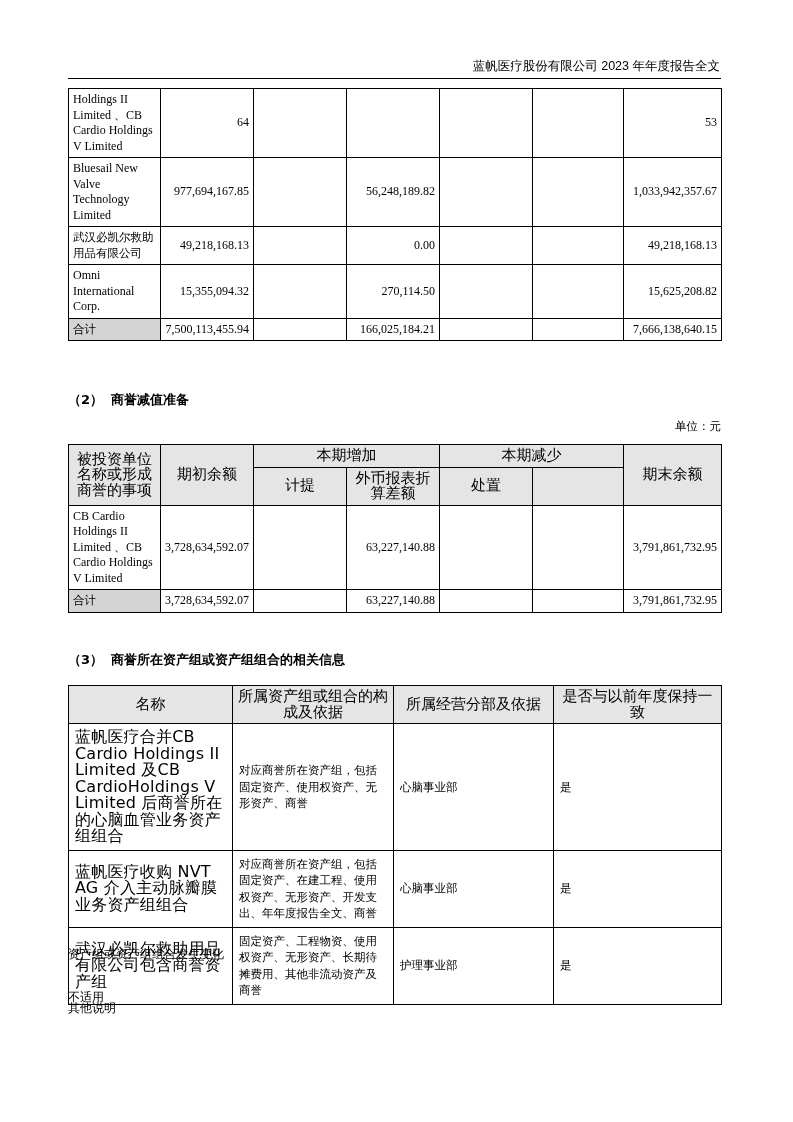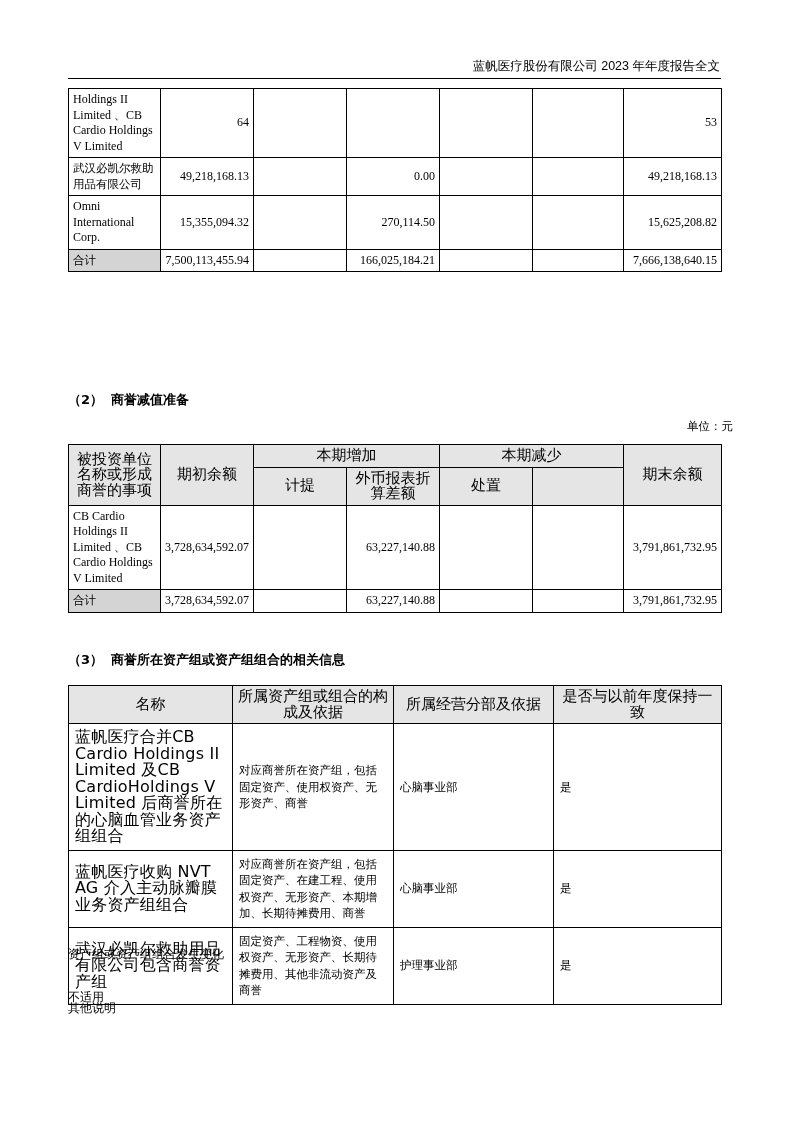--- a/index.html
+++ b/index.html
@@ -107,21 +107,21 @@
   }
   .sec-heading .idx {
     display: inline-block;
     margin-right: 8px;
   }
   #heading-2 { top: 391px; }
   #heading-3 { top: 651px; }
 
   .unit-note {
     position: absolute;
-    left: 80px;
+    left: 68px;
     width: 653px;
     text-align: right;
     font-family: "DejaVu Sans", sans-serif;
     font-size: 11.5px;
   }
   #unit-note-2 { top: 419px; }
 
   
   #table-goodwill-impairment {
     left: 68px;
@@ -183,20 +183,29 @@
     </colgroup>
     <tbody>
       <tr>
         <td class="latin">Holdings II Limited 、CB Cardio Holdings V Limited</td>
         <td class="num">64</td>
         <td class="num"></td>
         <td class="num"></td>
         <td class="num"></td>
         <td class="num"></td>
         <td class="num">53</td>
+      </tr>
+      <tr>
+        <td class="latin">Bluesail New Valve Technology Limited</td>
+        <td class="num">977,694,167.85</td>
+        <td class="num"></td>
+        <td class="num">56,248,189.82</td>
+        <td class="num"></td>
+        <td class="num"></td>
+        <td class="num">1,033,942,357.67</td>
       </tr>
       <tr>
         <td class="cn">武汉必凯尔救助用品有限公司</td>
         <td class="num">49,218,168.13</td>
         <td class="num"></td>
         <td class="num">0.00</td>
         <td class="num"></td>
         <td class="num"></td>
         <td class="num">49,218,168.13</td>
       </tr>
@@ -294,21 +303,21 @@
     </thead>
     <tbody>
       <tr>
         <td class="mono-cn">蓝帆医疗合并CB Cardio Holdings II Limited 及CB CardioHoldings V Limited 后商誉所在的心脑血管业务资产组组合</td>
         <td class="cell-center-cn">对应商誉所在资产组，包括固定资产、使用权资产、无形资产、商誉</td>
         <td class="cell-center-cn">心脑事业部</td>
         <td class="cell-center-cn">是</td>
       </tr>
       <tr>
         <td class="mono-cn">蓝帆医疗收购 NVT AG 介入主动脉瓣膜业务资产组组合</td>
-        <td class="cell-center-cn">对应商誉所在资产组，包括固定资产、在建工程、使用权资产、无形资产、本期增加、长期待摊费用、商誉</td>
+        <td class="cell-center-cn">对应商誉所在资产组，包括固定资产、在建工程、使用权资产、无形资产、开发支出、年年度报告全文、商誉</td>
         <td class="cell-center-cn">心脑事业部</td>
         <td class="cell-center-cn">是</td>
       </tr>
       <tr>
         <td class="mono-cn">武汉必凯尔救助用品有限公司包含商誉资产组</td>
         <td class="cell-center-cn">固定资产、工程物资、使用权资产、无形资产、长期待摊费用、其他非流动资产及商誉</td>
         <td class="cell-center-cn">护理事业部</td>
         <td class="cell-center-cn">是</td>
       </tr>
     </tbody>

